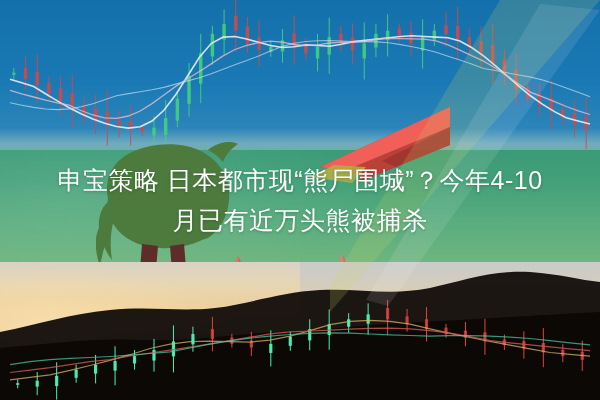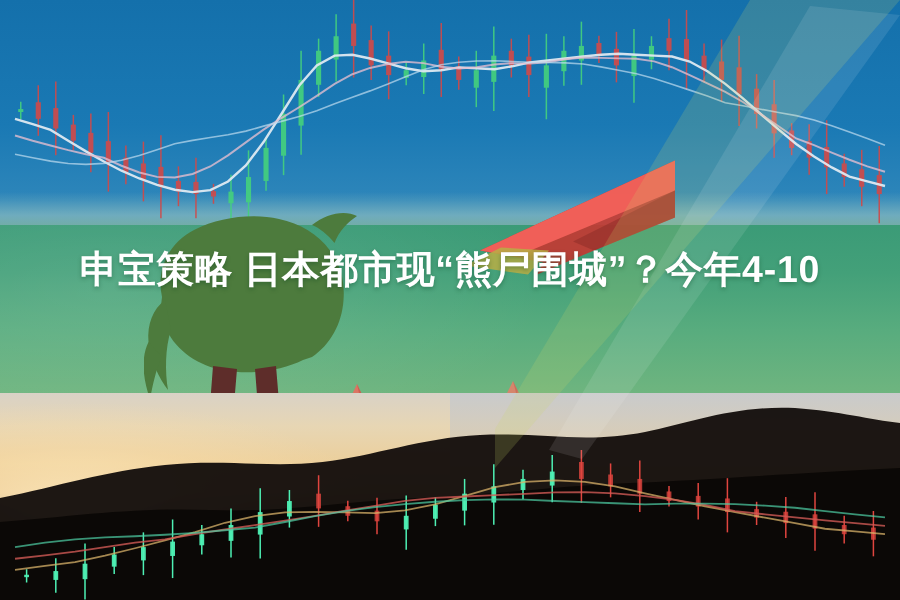--- a/index.html
+++ b/index.html
@@ -63,21 +63,21 @@
 
   
   .title-wrap{
     position:absolute;left:0;top:160px;width:600px;
     text-align:center;
     z-index:40;
   }
   .title-line{
     color:#ffffff;
     font-size:25px;
-    font-weight:bold;
+    font-weight:normal;
     line-height:40px;
     letter-spacing:.5px;
     white-space:nowrap;
     text-shadow:0 1px 3px rgba(0,60,30,.35);
   }
 </style>
 </head>
 <body>
 
 <div id="stage">
@@ -306,15 +306,16 @@
     <path id="bot-ma3" fill="none" stroke="#4fd0a6" stroke-width="1.2" opacity=".7" d="M10.0,64.7 L30.0,61.7 L50.0,59.6 L70.0,58.3 L90.0,57.5 L110.0,56.5 L130.0,55.2 L150.0,53.5 L170.0,51.8 L190.0,48.0 L210.0,44.1 L230.0,40.8 L250.0,38.1 L270.0,36.1 L290.0,34.5 L310.0,33.4 L330.0,32.9 L350.0,33.1 L370.0,34.0 L390.0,34.8 L410.0,35.5 L430.0,36.2 L450.0,35.7 L470.0,35.7 L490.0,36.1 L510.0,37.1 L530.0,38.5 L550.0,40.7 L570.0,42.9 L590.0,44.9"></path>
   </svg>
 
   <svg class="streak" viewBox="0 0 270 400">
     <polygon points="270,0 170,0 0,286 0,312" fill="#cfd66a" opacity=".18"></polygon>
     <polygon points="270,10 210,4 36,300 58,306" fill="#ffffff" opacity=".10"></polygon>
   </svg>
 
   <div class="title-wrap">
     <div class="title-line">申宝策略 日本都市现“熊尸围城”？今年4-10</div>
+    <div class="title-line">月已有近万头熊被捕杀</div>
   </div>
 
 </div>
 
 </body></html>

